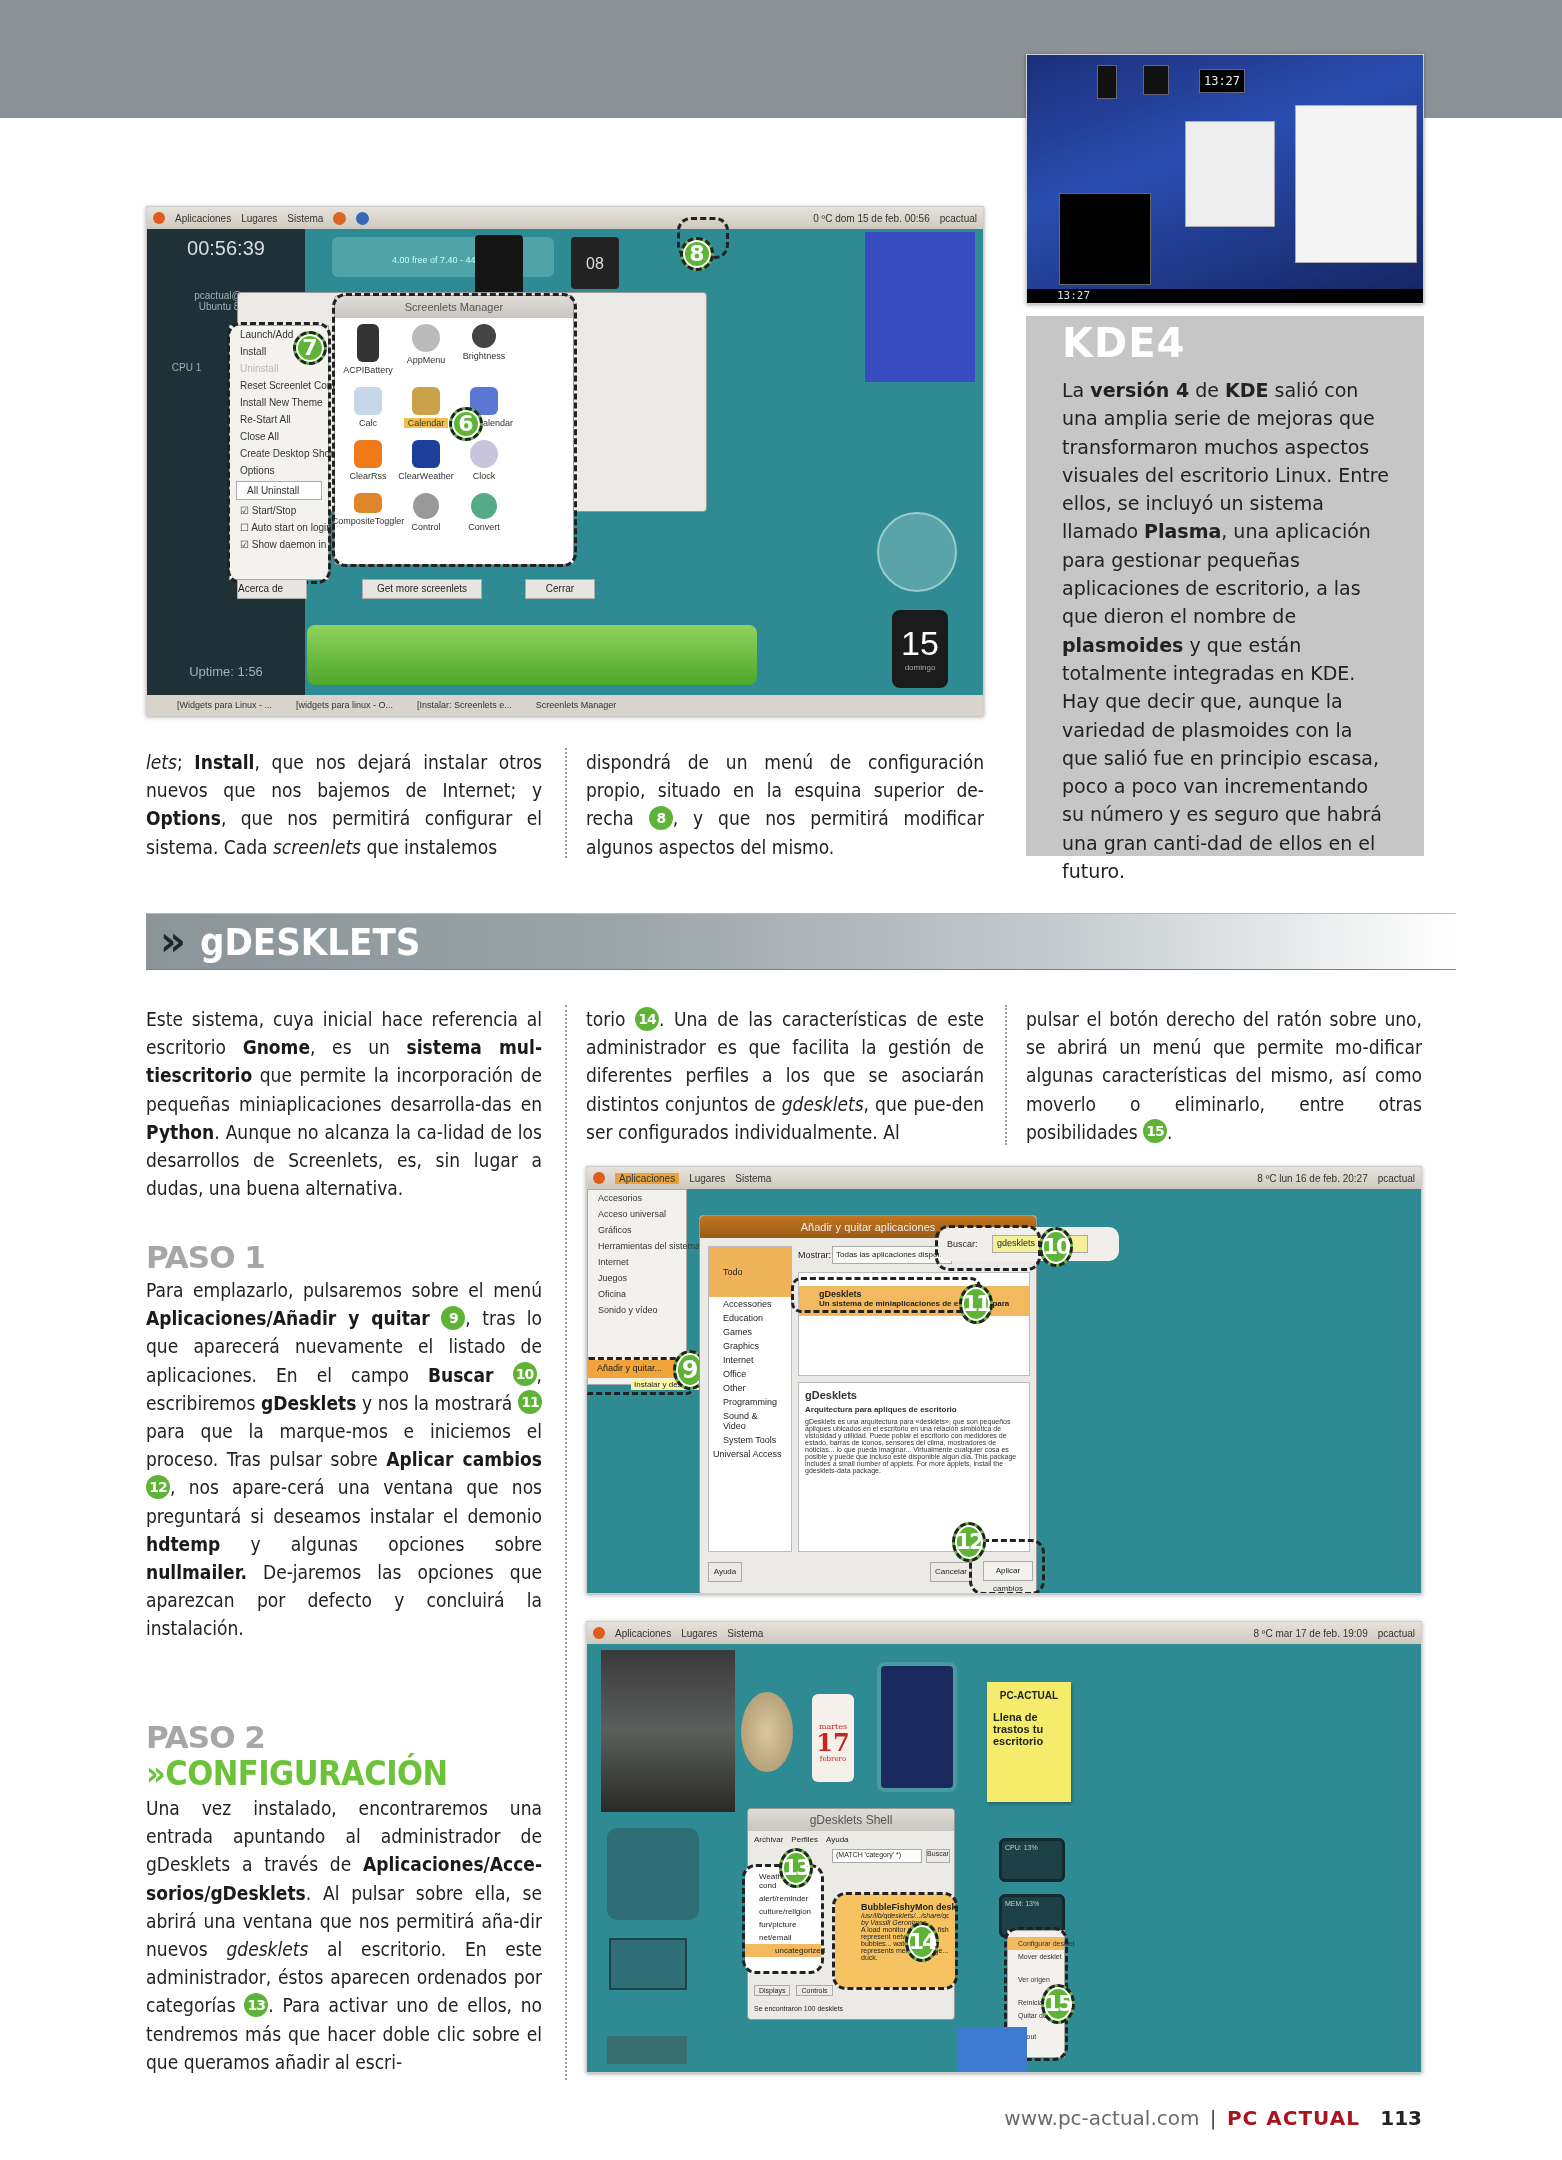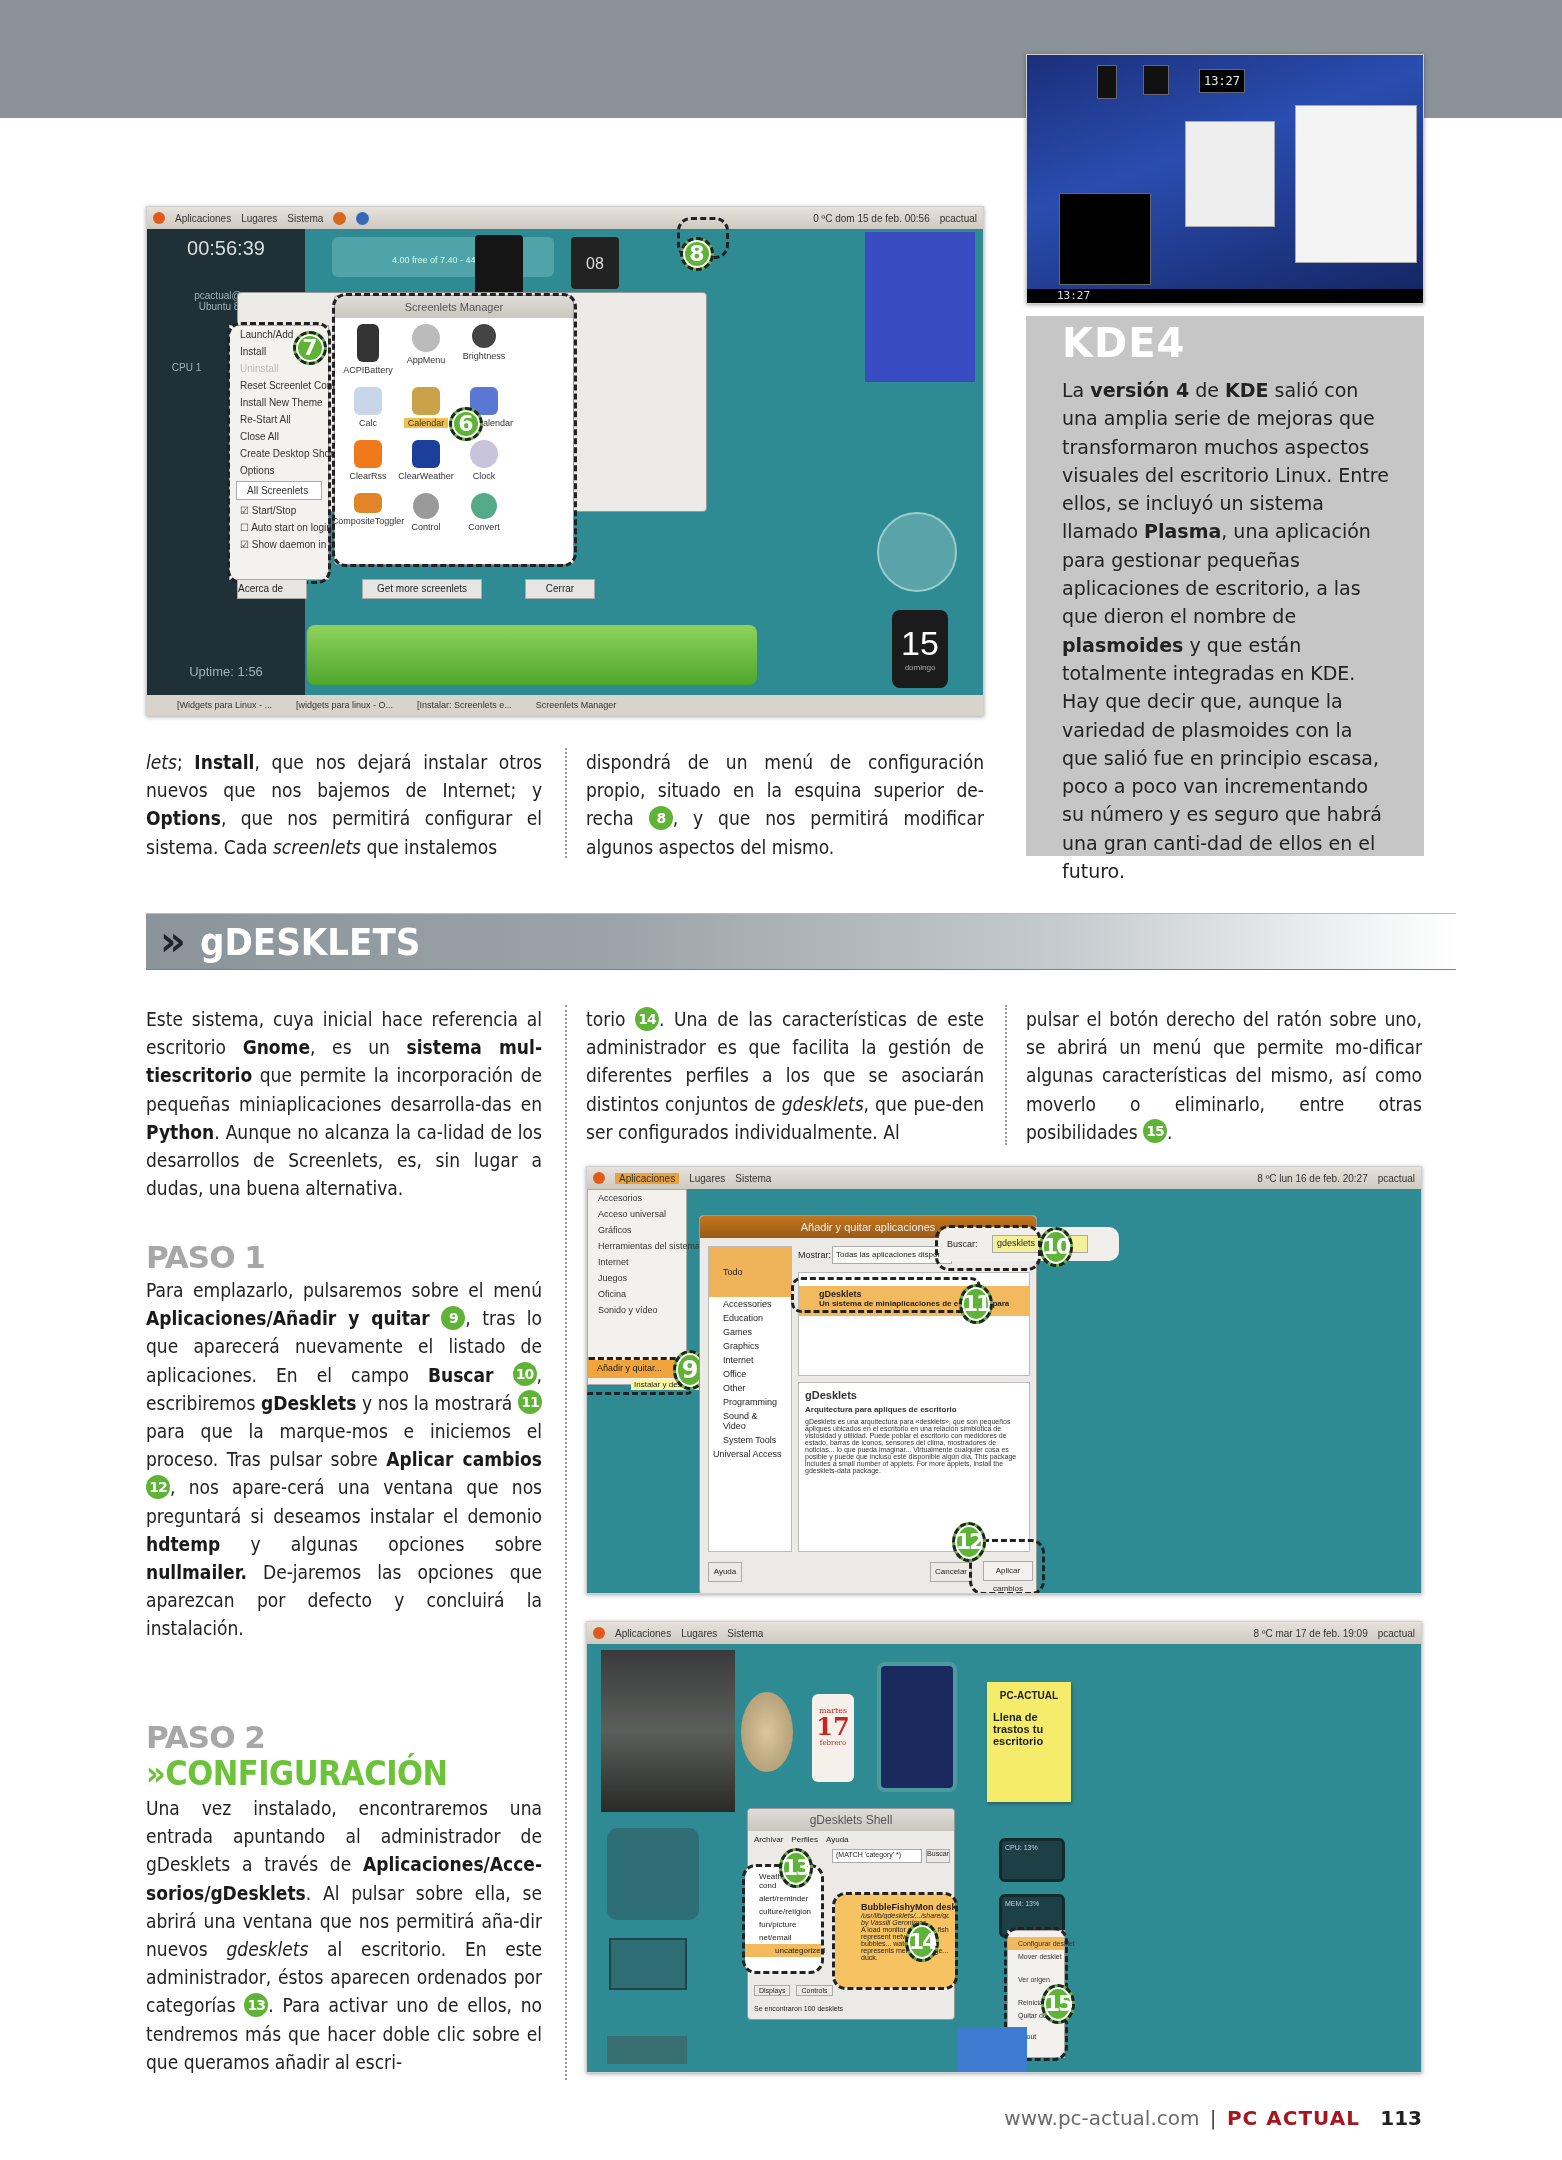--- a/index.html
+++ b/index.html
@@ -77,21 +77,21 @@
   <div class="menu" style="left:82px;top:118px;width:100px;height:255px;background:#f3f2ef">
     <div>Launch/Add</div>
     <div>Install</div>
     <div style="color:#bbb">Uninstall</div>
     <div>Reset Screenlet Config</div>
     <div>Install New Theme</div>
     <div>Re-Start All</div>
     <div>Close All</div>
     <div>Create Desktop Shortcut</div>
     <div>Options</div>
-    <div style="border:1px solid #aaa;margin:2px 6px;background:#fff">All Screenlets</div>
+    <div style="border:1px solid #aaa;margin:2px 6px;background:#fff">All Uninstall</div>
     <div>☑ <span>Start/Stop</span></div>
     <div>☐ <span>Auto start on login</span></div>
     <div>☑ <span>Show daemon in tray</span></div>
   </div>
   <div class="dash" style="left:80px;top:115px;width:104px;height:262px"></div>
   <div class="callout" style="left:146px;top:124px;width:34px;height:34px;line-height:28px;font-size:22px">7</div>
 
   <div class="win" style="left:187px;top:88px;width:240px;height:270px;background:#fff">
     <div class="wintitle">Screenlets Manager</div>
     <div style="display:flex;flex-wrap:wrap;padding:0 4px">
@@ -290,21 +290,21 @@
     <span>Sistema</span>
     <span class="r">8 ºC  mar 17 de feb. 19:09</span>
     <span>pcactual</span>
   </div>
   <div style="position:absolute;left:14px;top:28px;width:134px;height:162px;background:linear-gradient(#3a3a3a,#5b5f5c 50%,#2a2a28);"></div>
   <div style="position:absolute;left:20px;top:206px;width:92px;height:92px;background:#2e6e74;border-radius:10px"></div>
   <div style="position:absolute;left:22px;top:316px;width:78px;height:52px;background:#2e6e74;border:2px solid #1e4448"></div>
   <div style="position:absolute;left:20px;top:414px;width:80px;height:28px;background:#3a6f72"></div>
   <div style="position:absolute;left:154px;top:70px;width:52px;height:80px;border-radius:50%;background:radial-gradient(#d9c79e,#a8926a)"></div>
   <div style="position:absolute;left:225px;top:72px;width:42px;height:88px;background:#f5f0ea;border-radius:6px;text-align:center;color:#c9261f;font-family:'DejaVu Serif',serif">
-    <div style="font-size:8px;margin-top:12px">martes</div>
+    <div style="font-size:8px;margin-top:28px">martes</div>
     <div style="font-size:24px;font-weight:bold;line-height:24px">17</div>
     <div style="font-size:7px">febrero</div>
   </div>
   <div style="position:absolute;left:290px;top:40px;width:80px;height:130px;background:#1a2a5e;border:4px solid #4a9aa0;border-radius:8px"></div>
   <div style="position:absolute;left:400px;top:60px;width:84px;height:120px;background:#f4ec6a;padding:8px 6px;font-size:10px;font-weight:bold;color:#222;box-shadow:1px 2px 3px rgba(0,0,0,.3)">
     <div style="text-align:center;margin-bottom:10px">PC-ACTUAL</div>
     <div style="font-size:11px;line-height:12px">Llena de trastos tu escritorio</div>
   </div>
 
   <div class="win" style="left:160px;top:186px;width:208px;height:212px">

